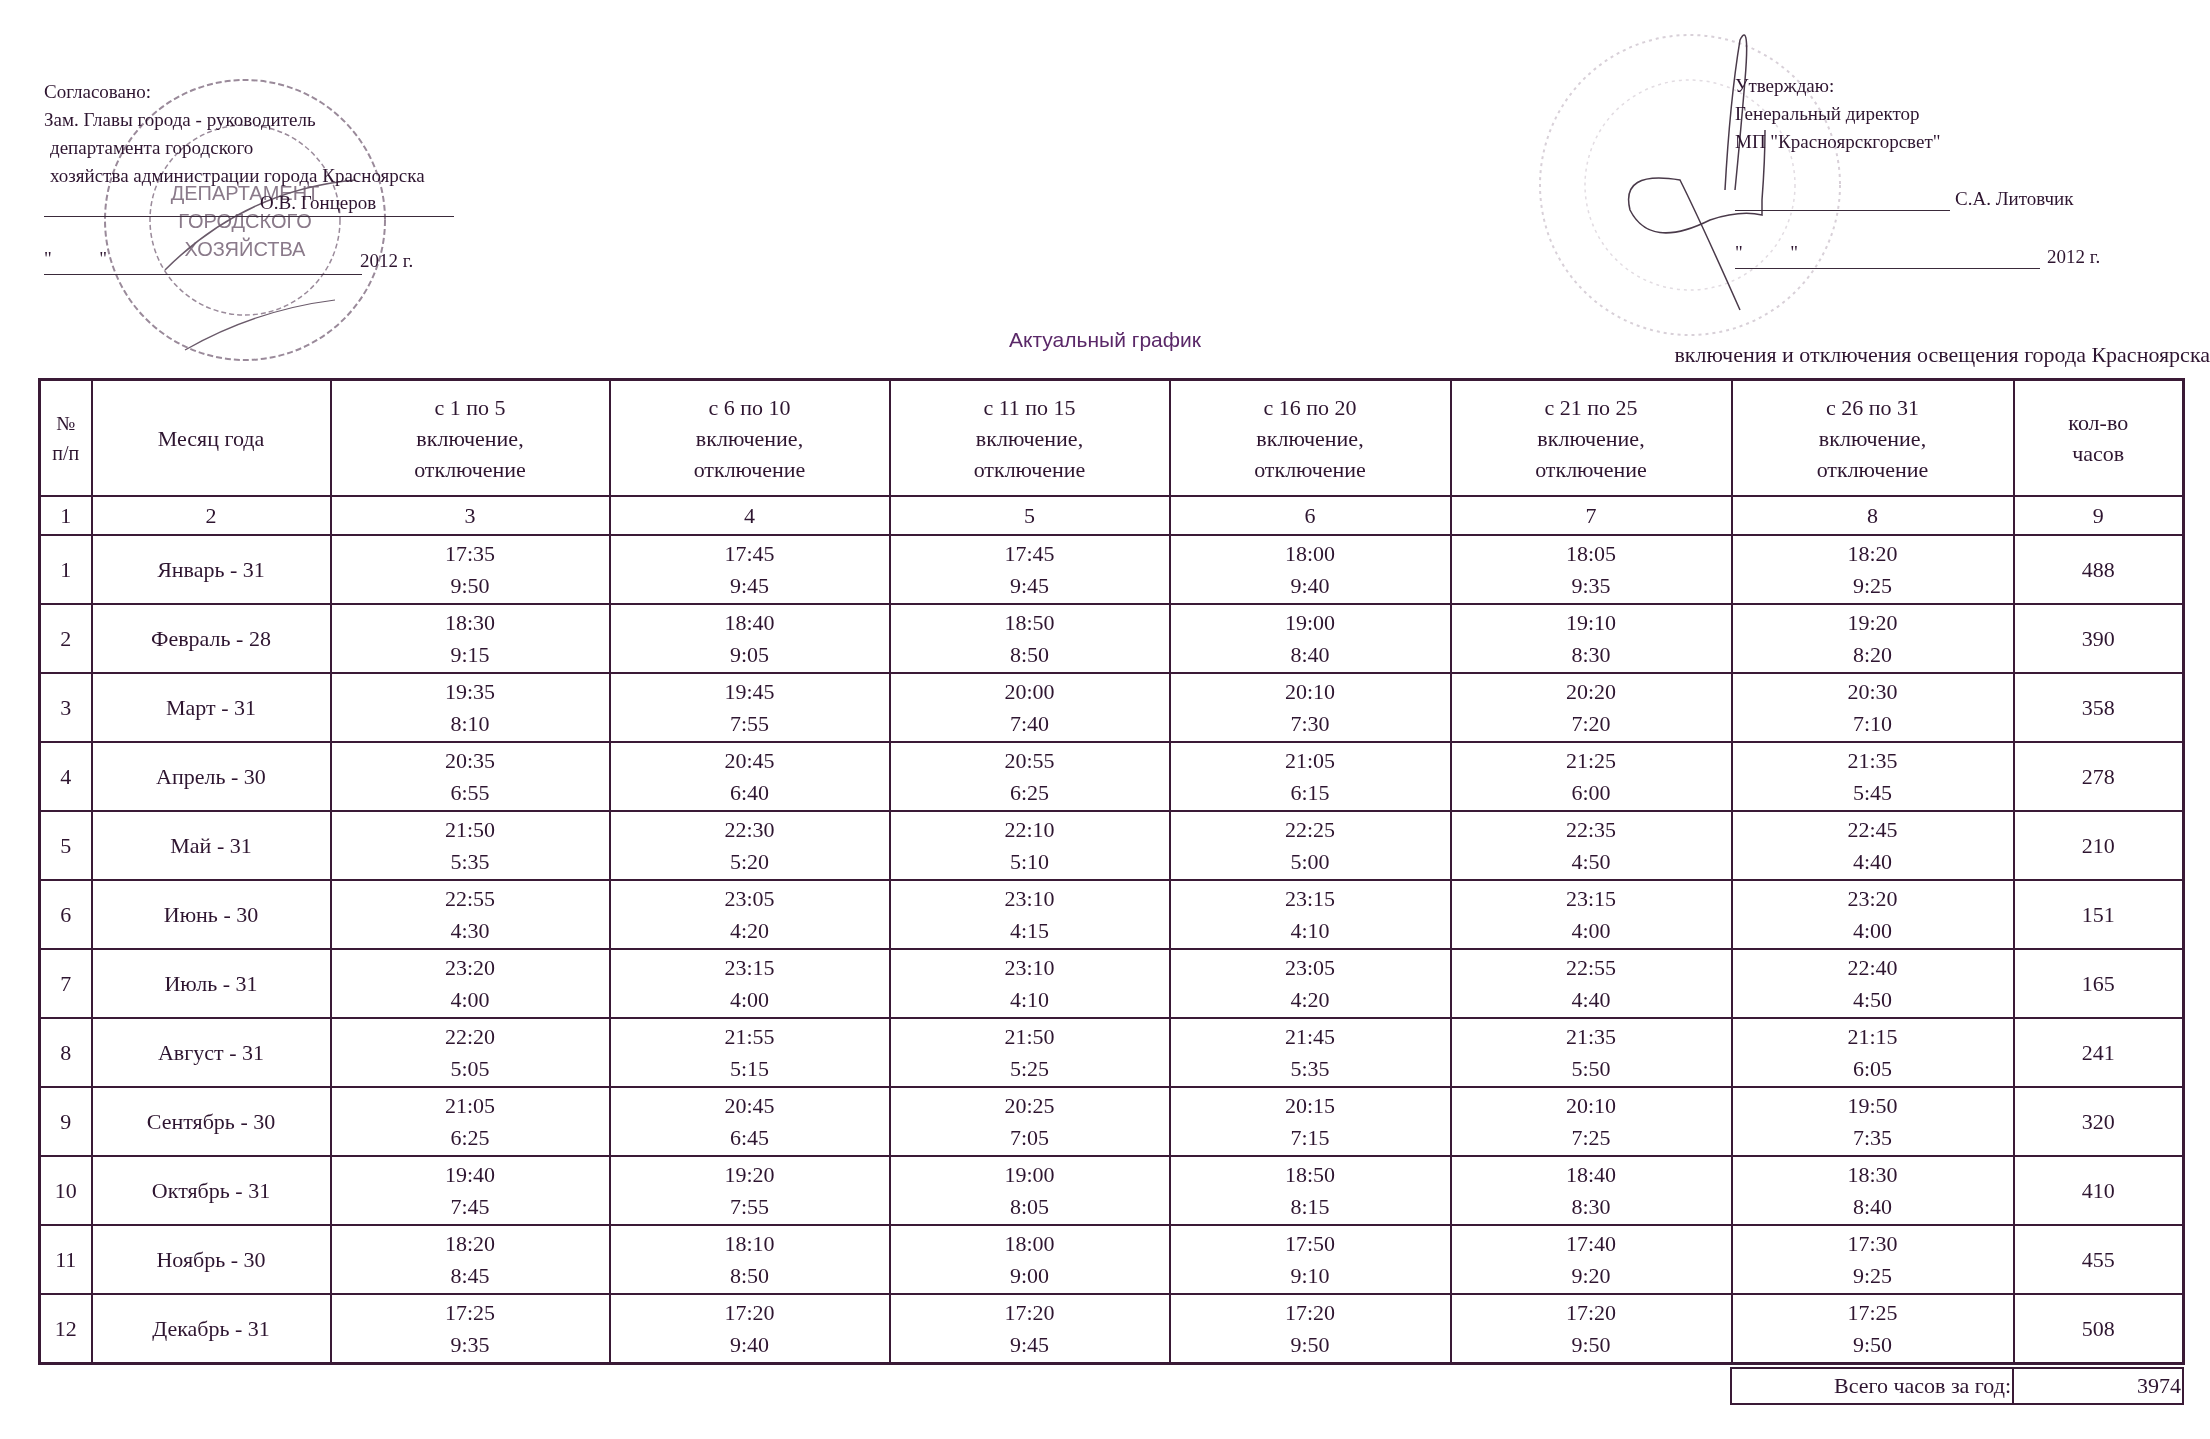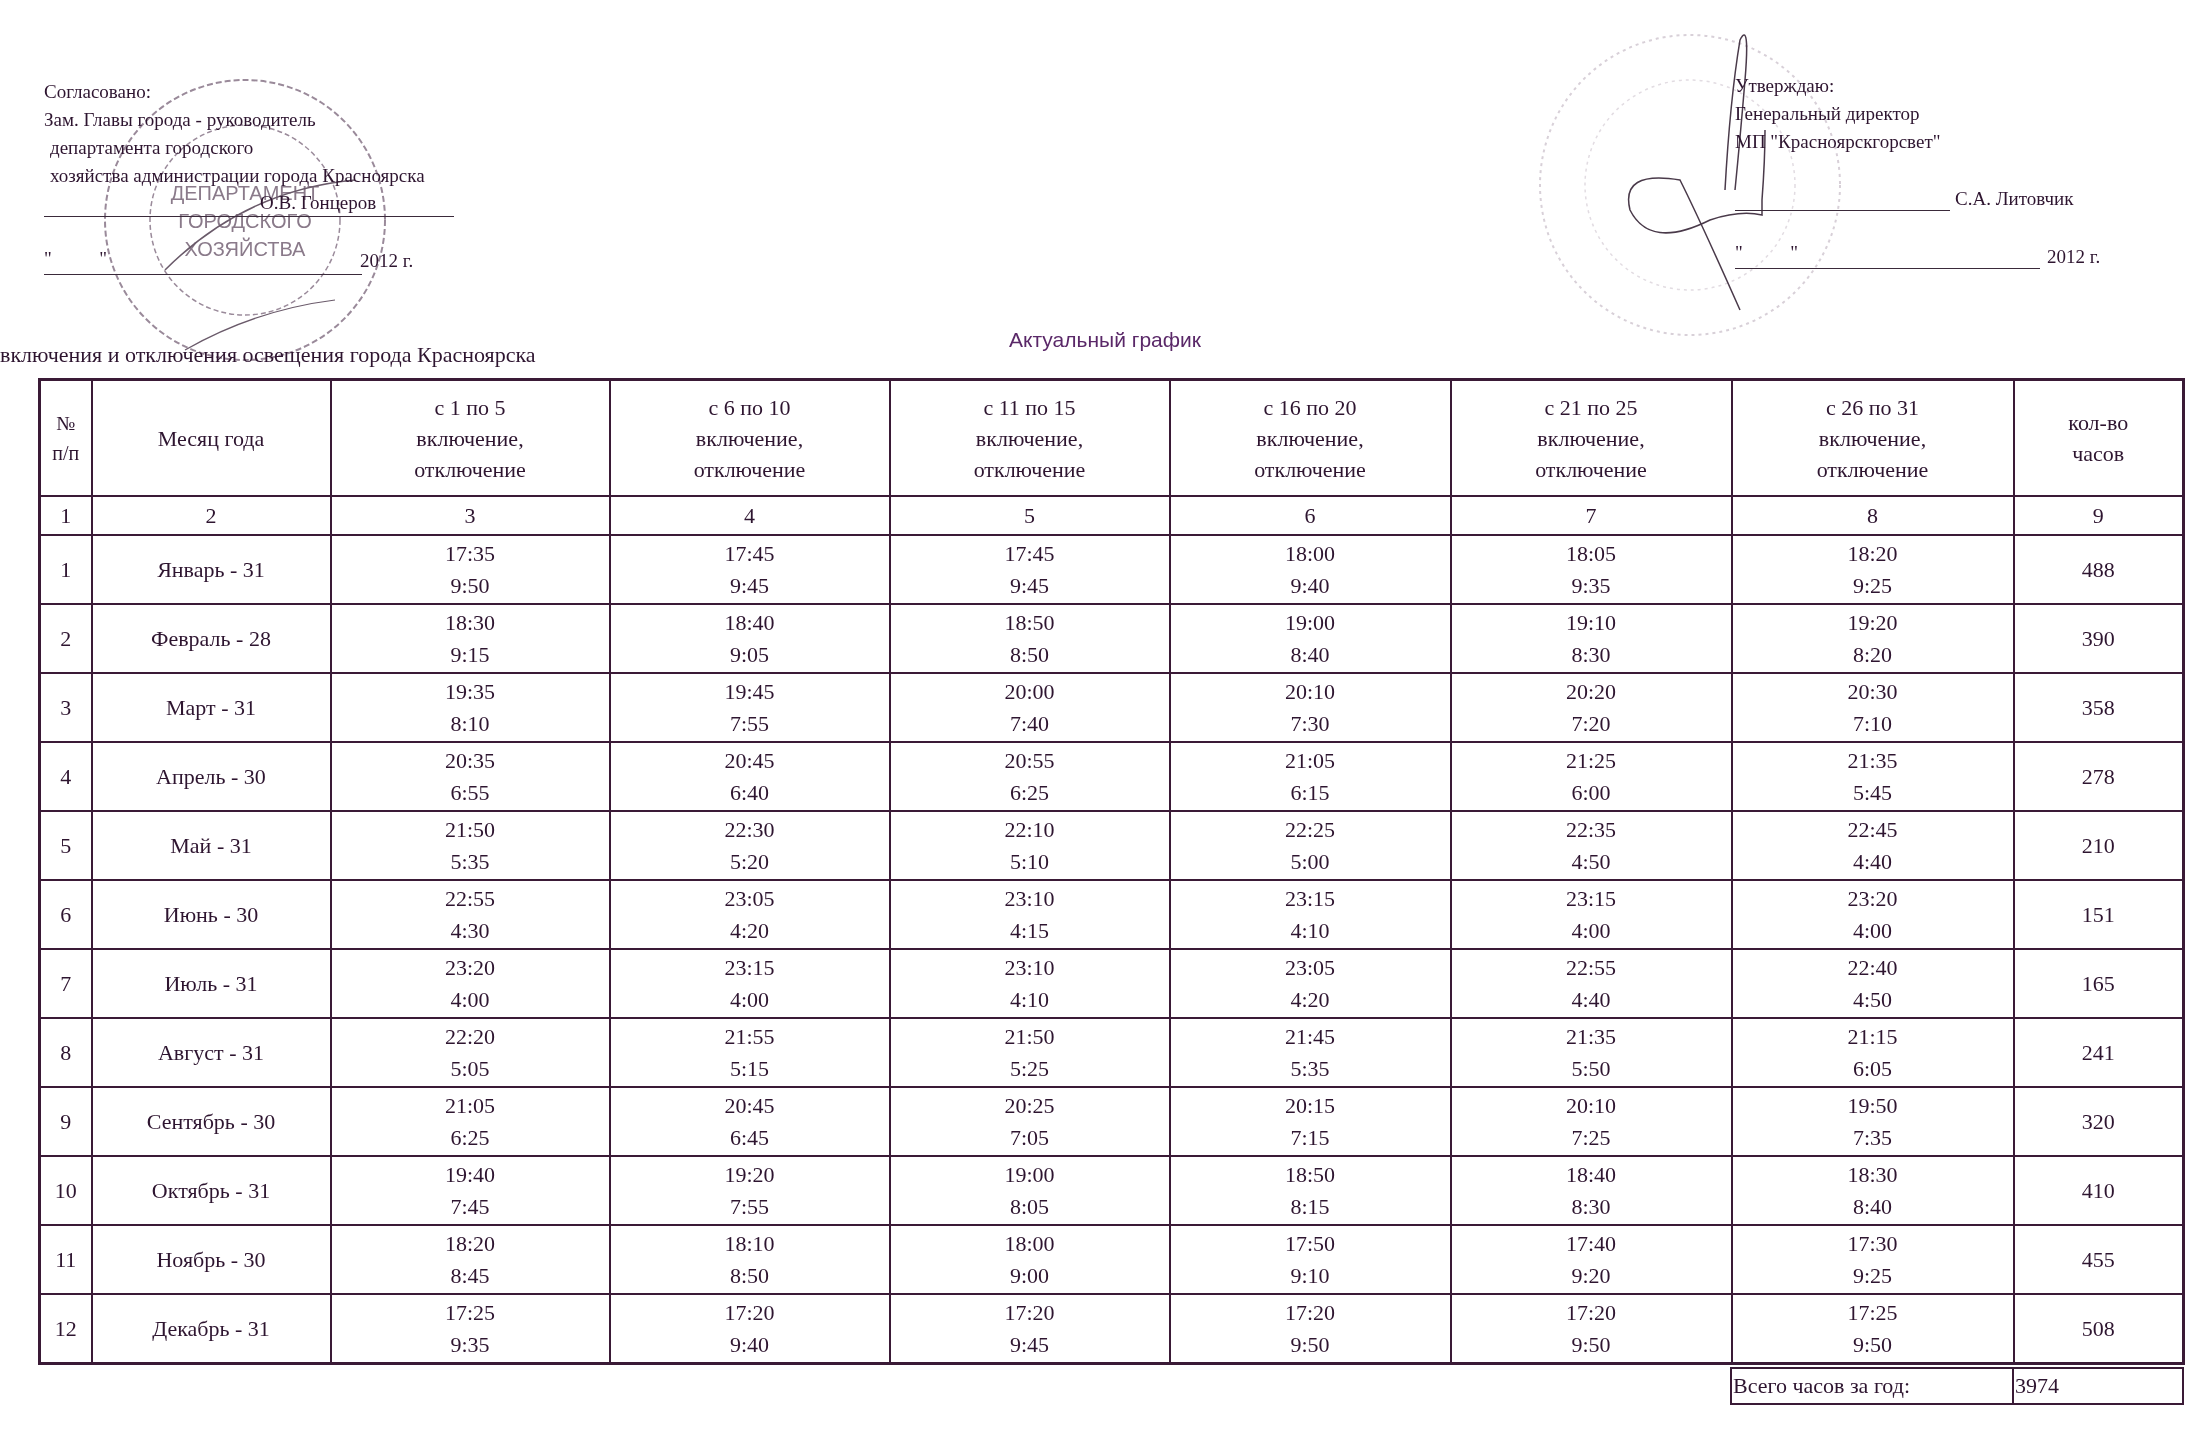--- a/index.html
+++ b/index.html
@@ -15,33 +15,33 @@
   .right-block { left:1735px; top:72px; font-size:19px; line-height:28px; }
 
   .sigline { position:absolute; height:0; border-top:1.5px solid #3a2a3a; }
 
   
   .stamp { position:absolute; left:95px; top:70px; width:300px; height:300px; pointer-events:none; }
   .stamp2 { position:absolute; left:1500px; top:20px; width:380px; height:330px; pointer-events:none; }
 
   
   .title1 { left:0; width:2210px; top:328px; text-align:center; font-size:21px; color:#5a2868; }
-  .title2 { left:0; width:2210px; top:342px; text-align:left; font-size:22px; color:#2e1530; }
+  .title2 { left:0; width:2210px; top:342px; text-align:right; font-size:22px; color:#2e1530; }
 
   
   table.sched { position:absolute; left:38px; top:378px; border-collapse:collapse; table-layout:fixed; }
   table.sched td, table.sched th { border:2px solid #3a1a36; padding:0; text-align:center; vertical-align:middle;
         font-weight:normal; font-size:22px; line-height:31px; color:#2e1530; }
   table.sched { border:3px solid #3a1a36; }
   .hdr th { height:114px; font-size:22px; line-height:33px; }
   .numrow td { height:37px; font-size:22px; }
   .datarow td { height:67px; }
   .datarow td.time div { line-height:32px; }
   .total { position:absolute; left:1730px; top:1367px; border-collapse:collapse; table-layout:fixed; }
-  .total td { border:2.5px solid #3a1a36; height:32px; text-align:left; font-size:22px; color:#2e1530; }
+  .total td { border:2.5px solid #3a1a36; height:32px; text-align:right; font-size:22px; color:#2e1530; }
 </style>
 </head>
 <body>
 
 <svg class="stamp" viewBox="0 0 300 300">
   <circle cx="150" cy="150" r="140" fill="none" stroke="#9a8a9a" stroke-width="2" stroke-dasharray="6 3"></circle>
   <circle cx="150" cy="150" r="95" fill="none" stroke="#9a8a9a" stroke-width="1.5" stroke-dasharray="5 3"></circle>
   <text x="150" y="130" text-anchor="middle" font-family="Liberation Sans, sans-serif" font-size="20" fill="#8a7a8a">ДЕПАРТАМЕНТ</text>
   <text x="150" y="158" text-anchor="middle" font-family="Liberation Sans, sans-serif" font-size="20" fill="#8a7a8a">ГОРОДСКОГО</text>
   <text x="150" y="186" text-anchor="middle" font-family="Liberation Sans, sans-serif" font-size="20" fill="#8a7a8a">ХОЗЯЙСТВА</text>

